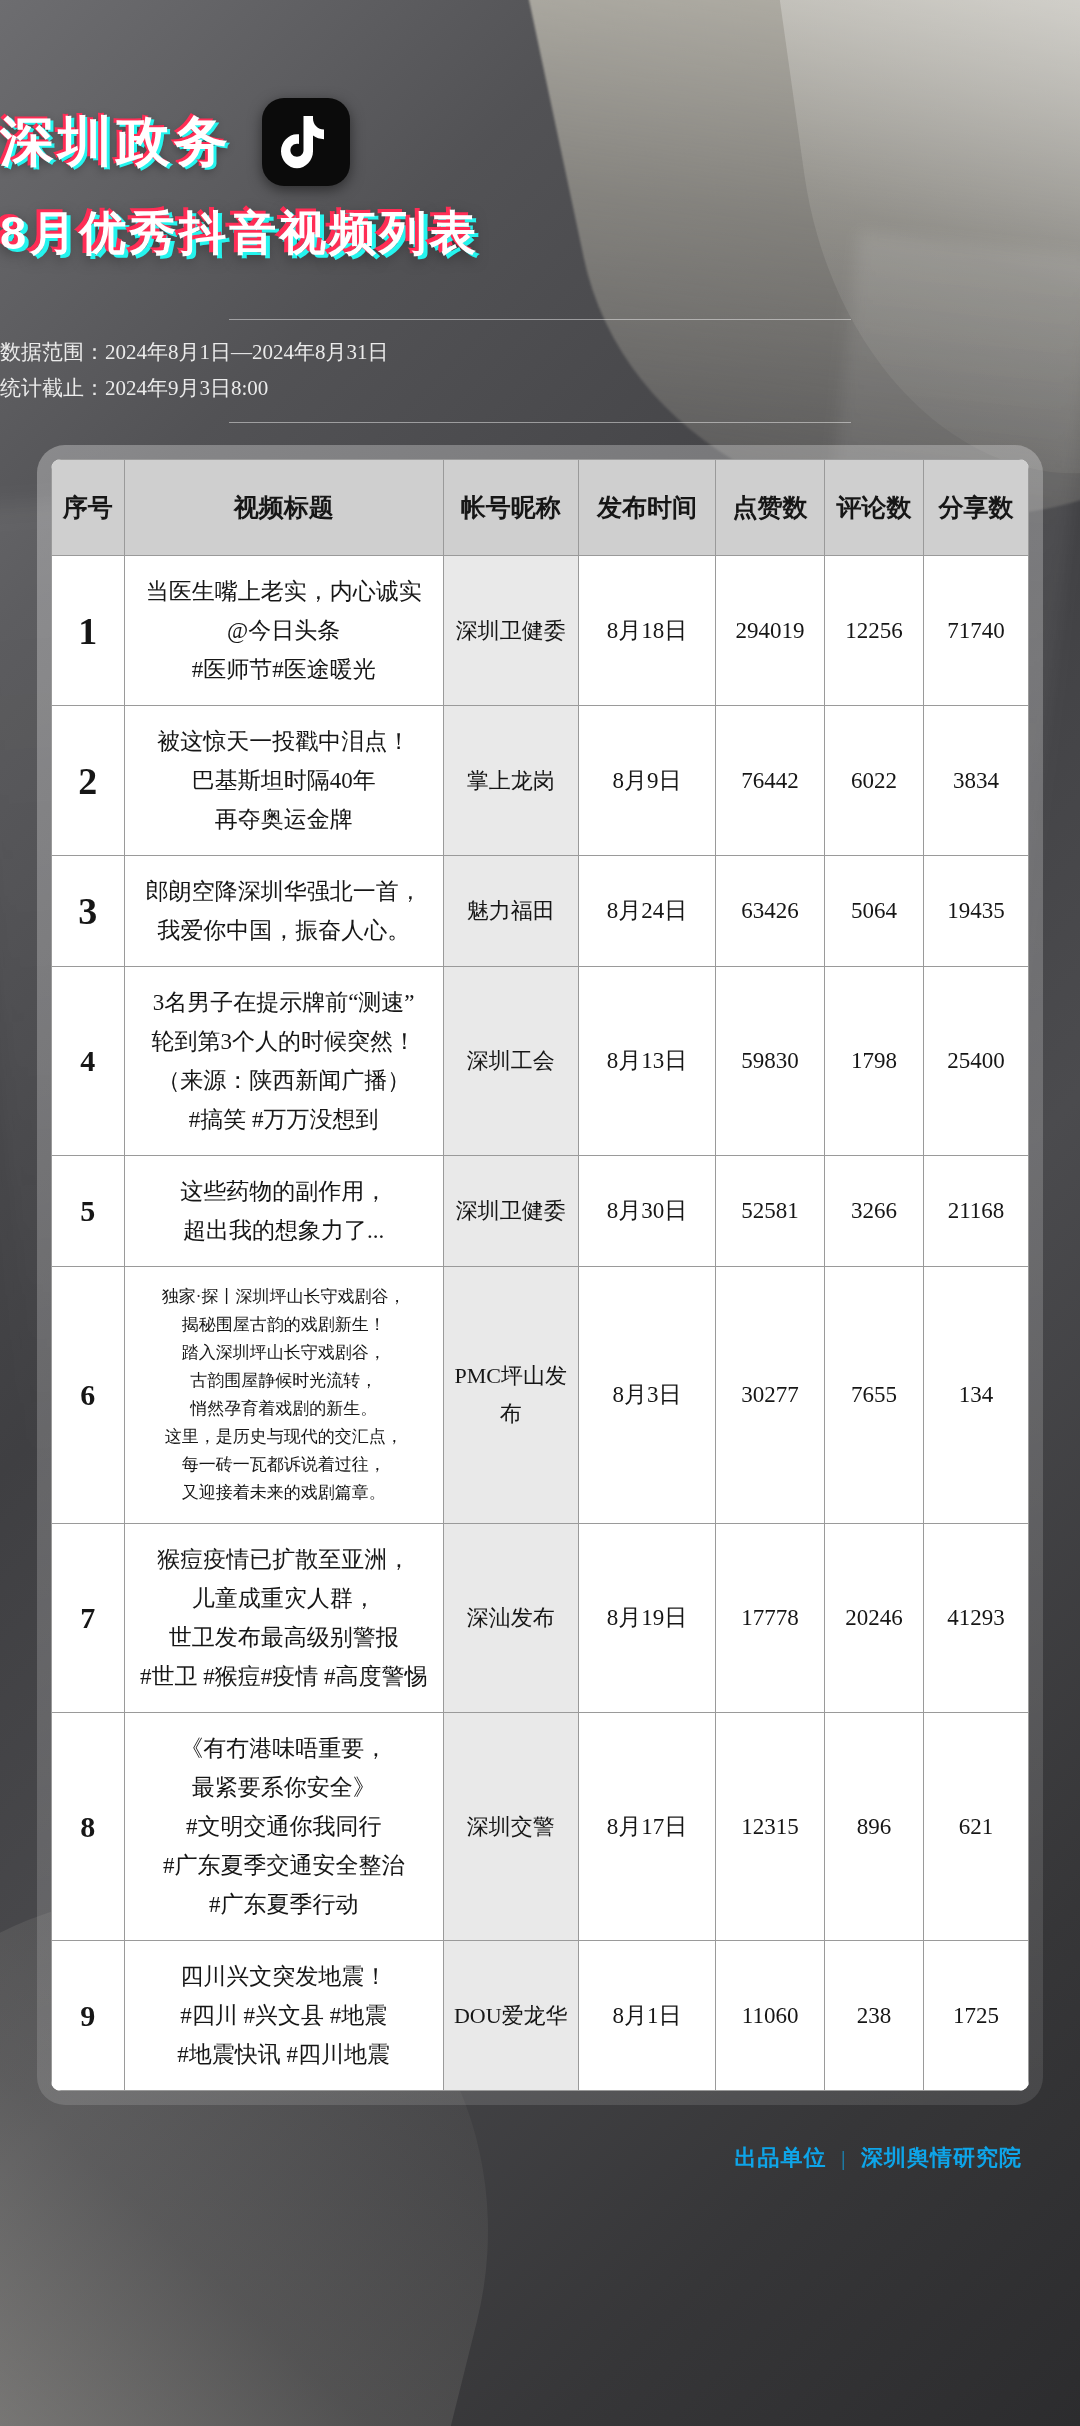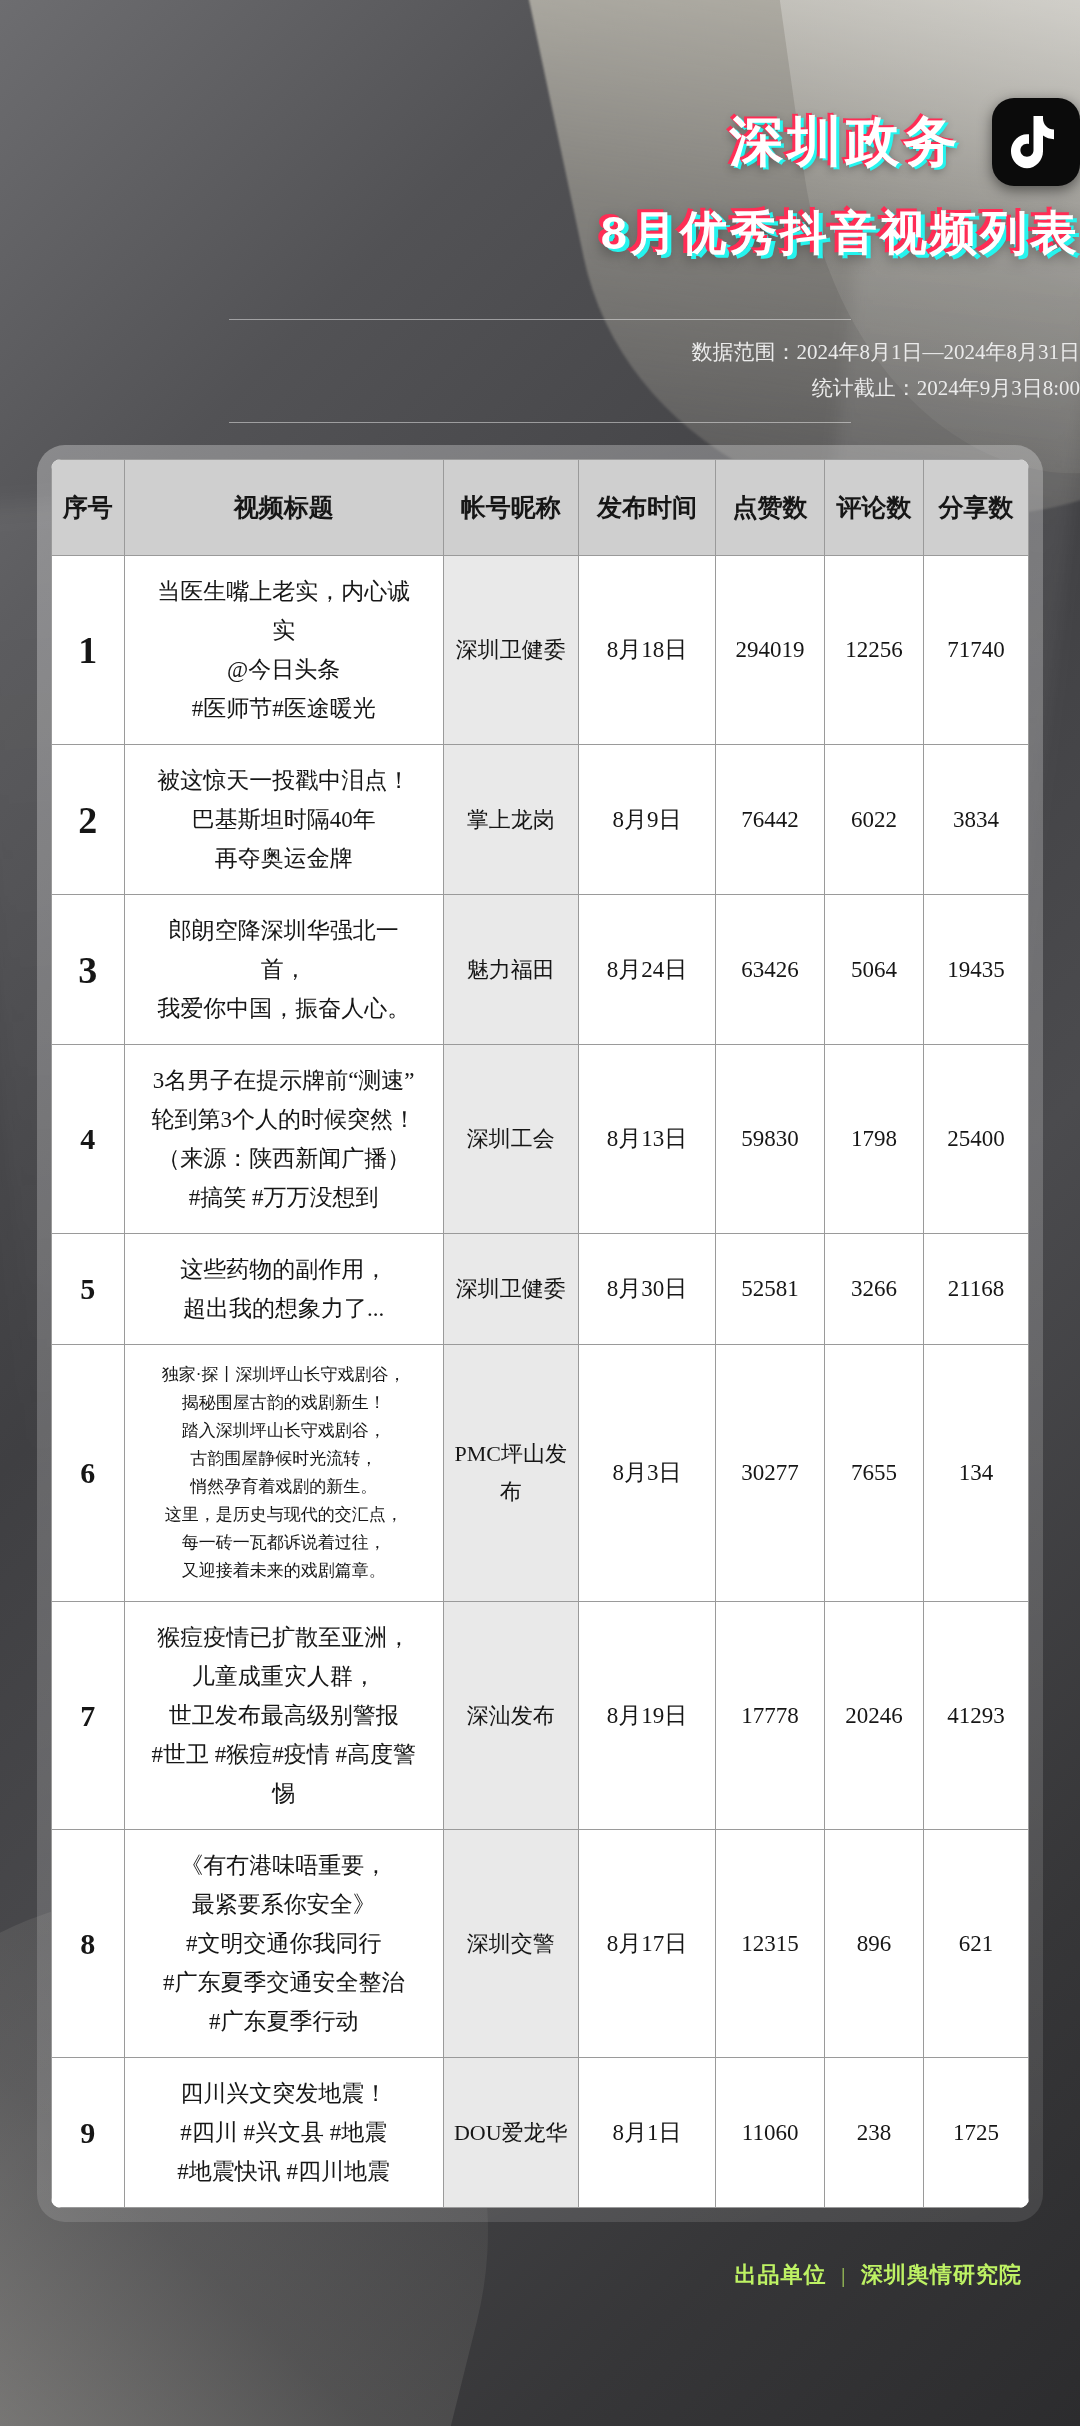--- a/index.html
+++ b/index.html
@@ -59,21 +59,21 @@
     width: 160px; height: 1400px;
     background: linear-gradient(180deg, rgba(255,255,255,0.07), rgba(255,255,255,0) 70%);
     transform: rotate(-4deg);
     filter: blur(10px);
   }
 
   
   .header {
     position: relative;
     padding-top: 98px;
-    text-align: right;
+    text-align: left;
   }
   .title-row {
     position: relative;
     display: inline-block;
   }
   .title-line1 {
     font-size: 54px;
     font-weight: bold;
     letter-spacing: 4px;
     color: #ffffff;
@@ -158,32 +158,32 @@
   col.c1 { width: 316px; }
   col.c2 { width: 134px; }
   col.c3 { width: 136px; }
   col.c4 { width: 108px; }
   col.c5 { width: 98px; }
   col.c6 { width: 104px; }
 
   tbody td { background: #ffffff; padding: 14px 6px; font-size: 23px; line-height: 38px; }
   tbody td.rank { font-size: 30px; font-weight: bold; }
   tbody tr.big-rank td.rank { font-size: 38px; }
-  tbody td.title { font-size: 23px; line-height: 39px; padding: 16px 24px; }
+  tbody td.title { font-size: 23px; line-height: 39px; padding: 16px 4px; }
   tbody td.title.small { font-size: 17px; line-height: 28px; }
   tbody td.nick { background: #e9e9e9; font-size: 22px; }
   tbody td.num { font-size: 23px; }
 
   
   .footer {
     position: relative;
     margin-top: 38px;
     padding-right: 58px;
     text-align: right;
-    color: #bef264;
+    color: #0ea5e9;
     font-size: 22px;
     font-weight: bold;
     letter-spacing: 1px;
     font-family: "Liberation Serif", serif;
   }
   .footer .sep { opacity: 0.8; margin: 0 8px; font-weight: normal; }
 </style>
 </head>
 <body>
 

